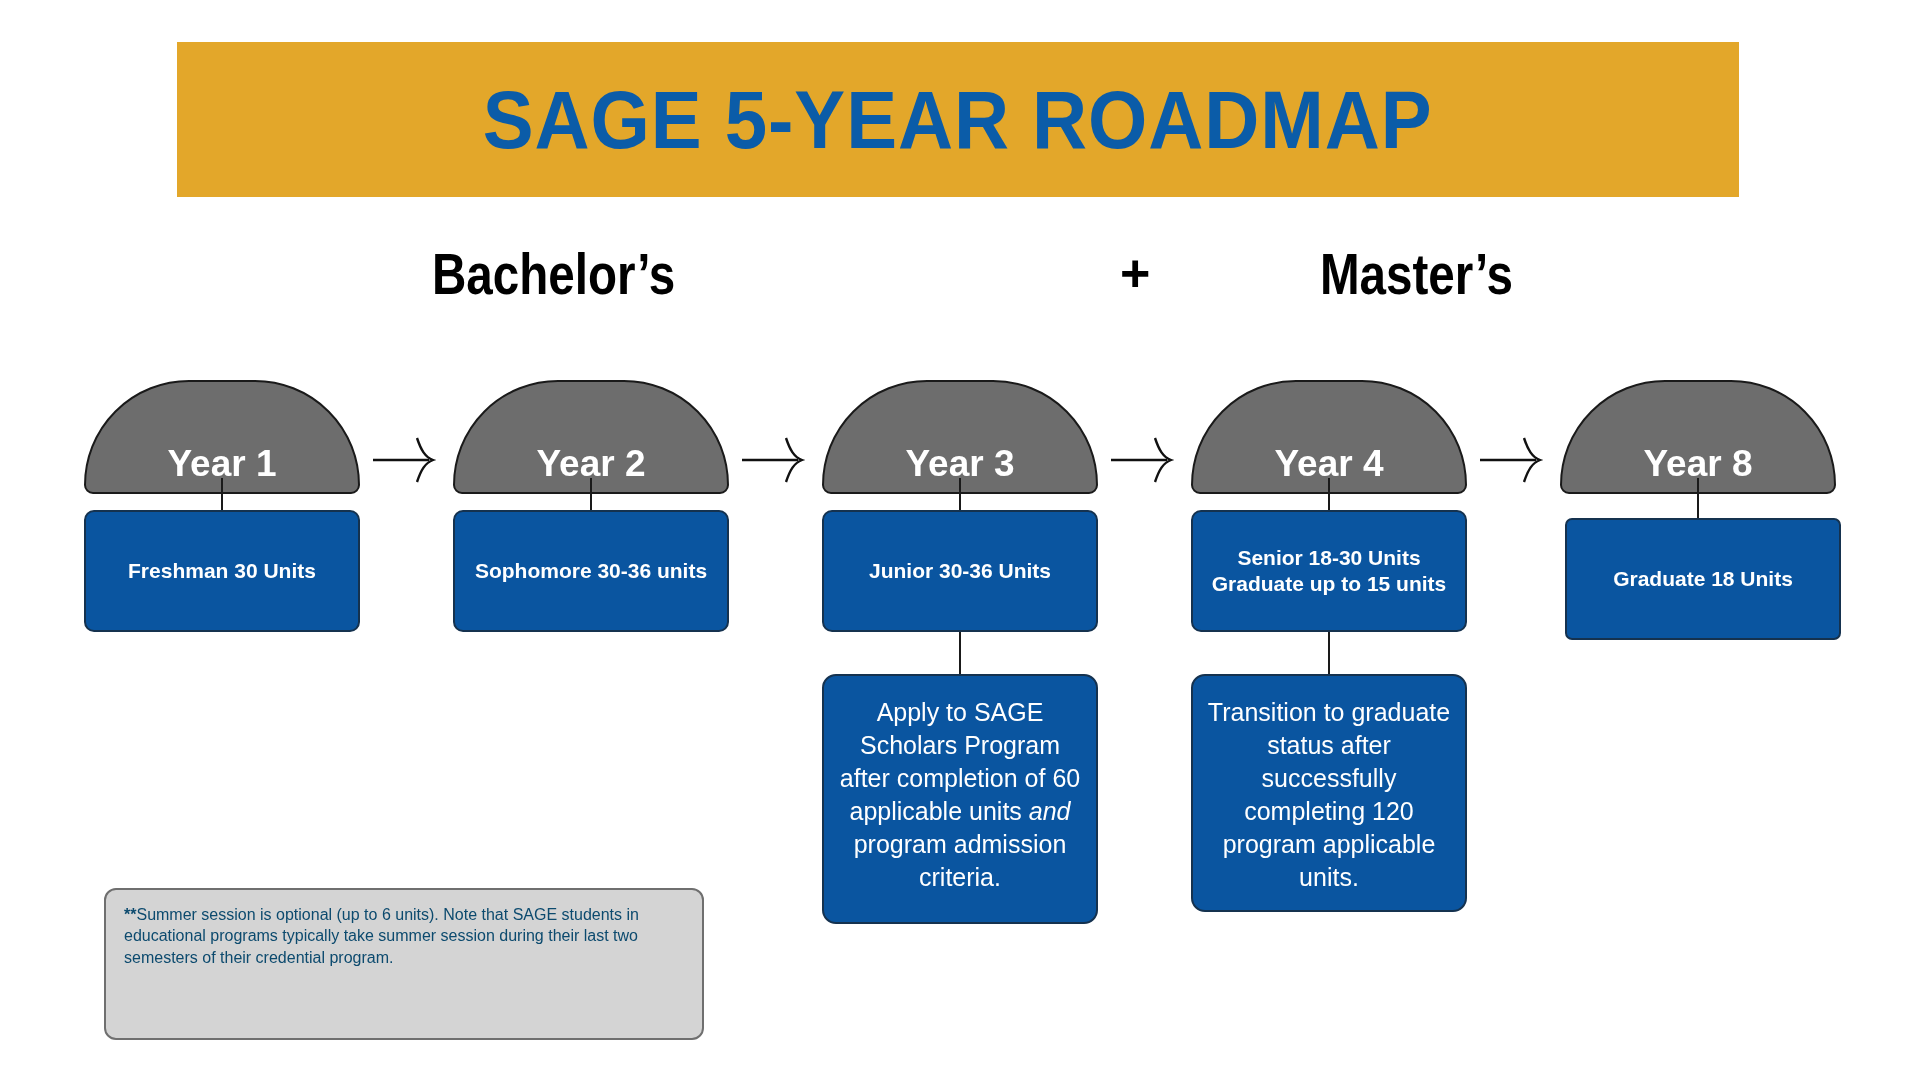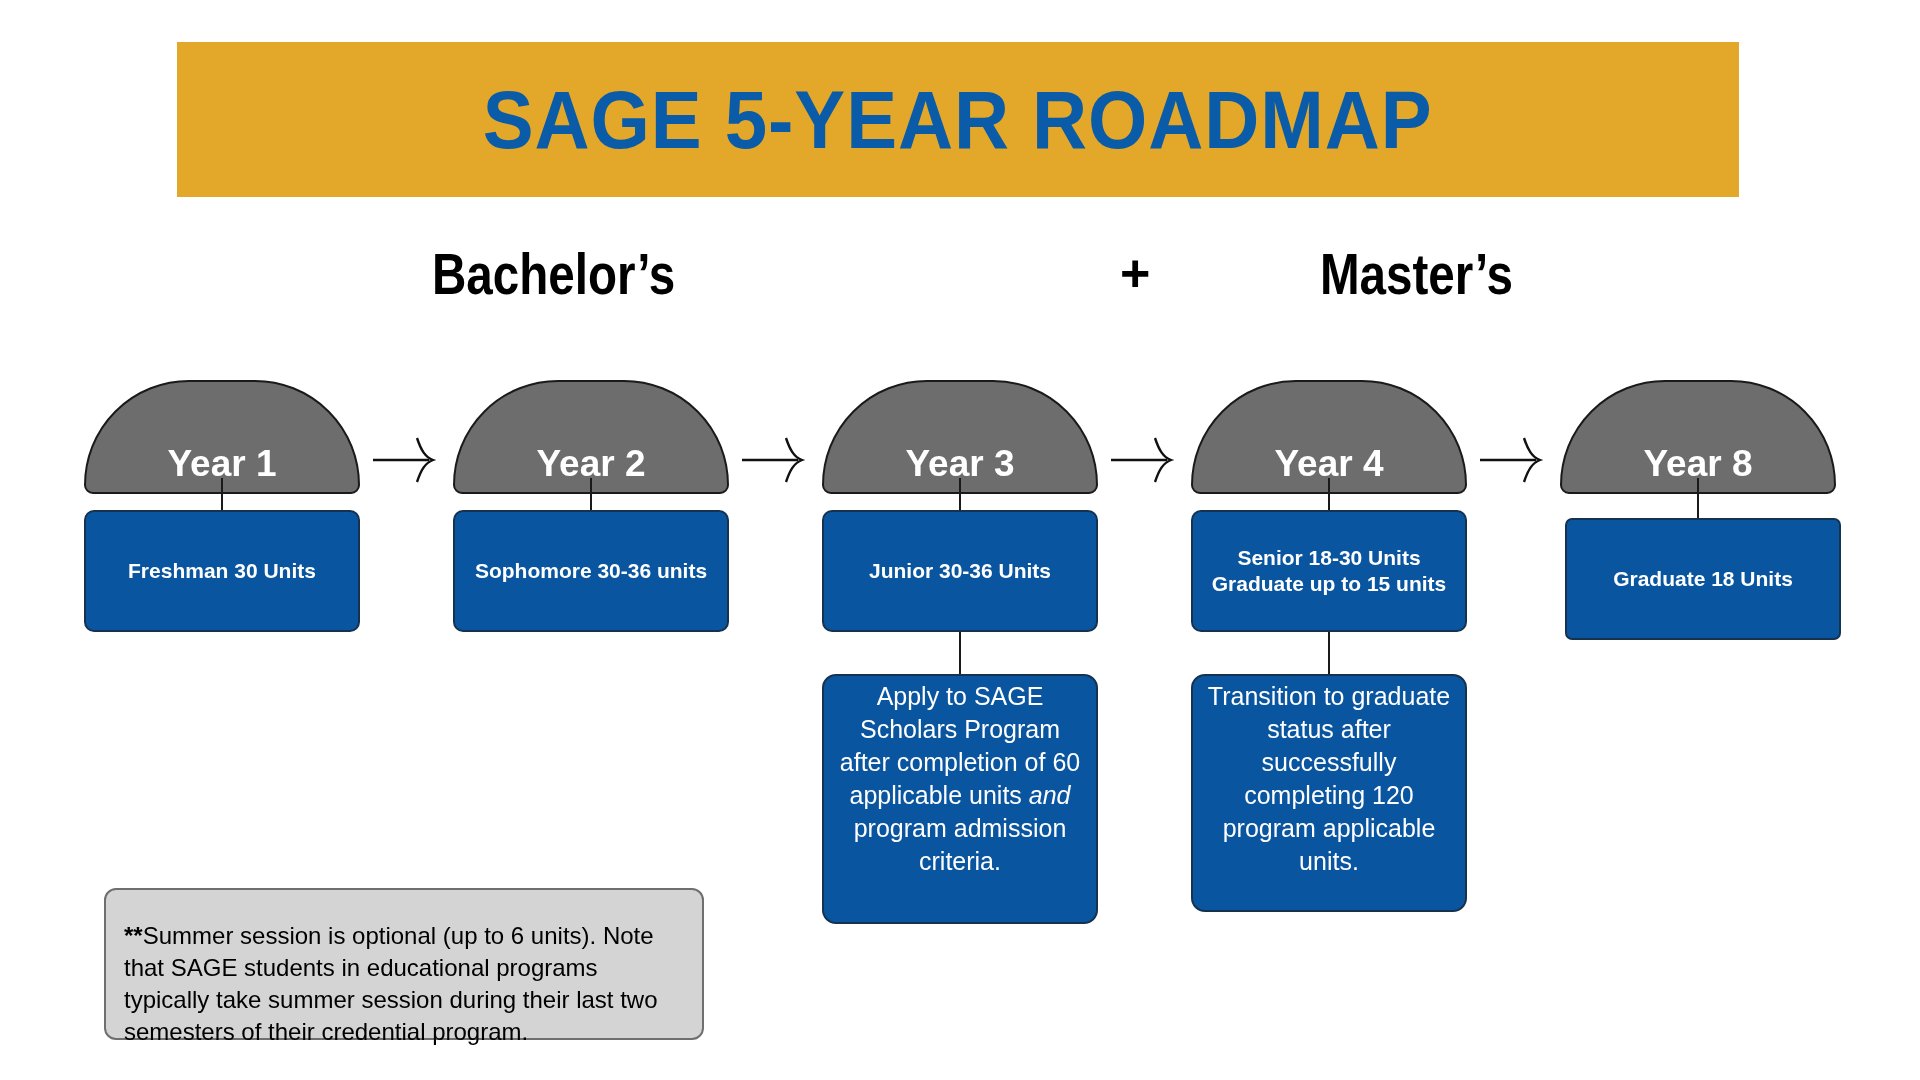--- a/index.html
+++ b/index.html
@@ -108,21 +108,21 @@
   .units-text {
     font-family: "Liberation Sans", sans-serif;
     font-weight: bold;
     font-size: 21px;
     line-height: 1.25;
     padding: 0 10px;
   }
   .detail-box {
     border-radius: 14px;
     align-items: flex-start;
-    padding-top: 4px;
+    padding-top: 20px;
   }
   .detail-text {
     font-family: "Liberation Sans", sans-serif;
     font-weight: normal;
     font-size: 25px;
     line-height: 1.32;
     padding: 0 12px;
   }
   .detail-text em { font-style: italic; }
 
@@ -141,25 +141,24 @@
     top: 888px;
     width: 600px;
     height: 152px;
     background: #D4D4D4;
     border: 2px solid #6f6f6f;
     border-radius: 12px;
     box-sizing: border-box;
     padding: 14px 18px 0 18px;
   }
   #footnote-text {
-    color: #000000;
-    font-family: "Liberation Sans", sans-serif;
-    font-size: 24px;
+    color: #0c4a6e;
+    font-family: "Liberation Sans", sans-serif;
+    font-size: 16px;
     line-height: 1.33;
-    margin-top: 16px;
   }
   #footnote-text b { font-weight: bold; }
 </style>
 </head>
 <body>
 
 <div id="title-banner">
   <div id="title-text">SAGE 5-YEAR ROADMAP</div>
 </div>
 

